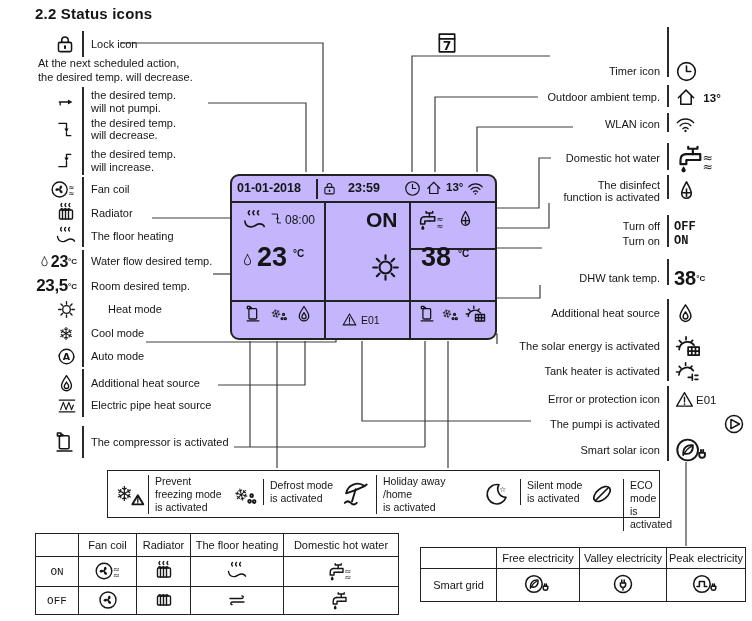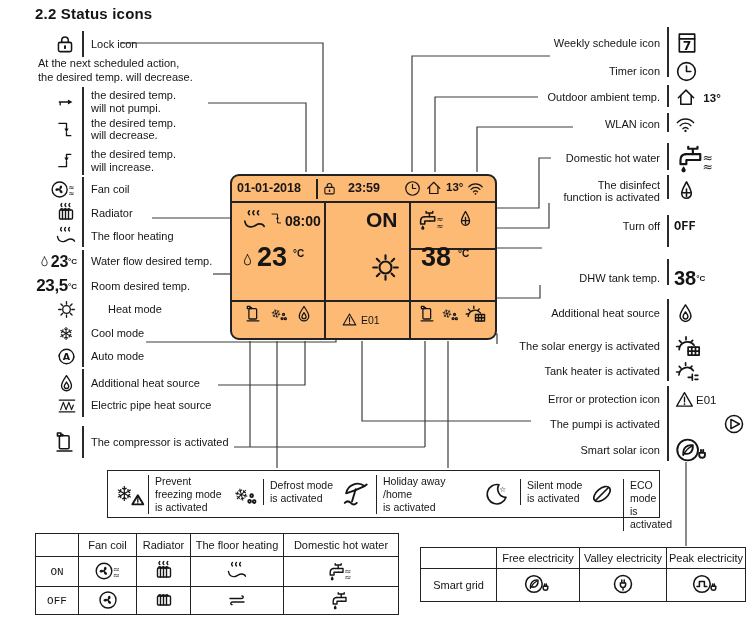--- a/index.html
+++ b/index.html
@@ -15,21 +15,21 @@
   .rrow{position:absolute;display:flex;align-items:center;}
   .rlabel{width:240px;text-align:right;font-size:11px;line-height:12.5px;}
   .ricon{margin-left:14px;display:flex;align-items:center;white-space:nowrap;}
   .vbar{position:absolute;width:1.5px;background:#2a2a2a;}
   .note{position:absolute;font-size:11px;line-height:13.5px;}
   .big-val{font-weight:bold;font-size:16px;letter-spacing:-.3px;}
   sup.unit{font-size:8px;font-weight:bold;}
   .mono{font-family:"Liberation Mono","DejaVu Sans Mono",monospace;font-weight:600;}
   
   #display{position:absolute;left:230px;top:174px;width:267px;height:166px;
-           border:2px solid #222;border-radius:9px;box-sizing:border-box;background:#fdba74;}
+           border:2px solid #222;border-radius:9px;box-sizing:border-box;background:#c4b5fd;}
   #display .dline{position:absolute;background:#222;}
   #display .dtext{position:absolute;white-space:nowrap;}
   
   #status-box{position:absolute;left:107px;top:470px;width:553px;height:48px;
               border:1.8px solid #222;box-sizing:border-box;background:#fff;}
   .sb-icon{position:absolute;top:8px;}
   .sb-text{position:absolute;top:4px;border-left:1.3px solid #222;padding-left:6px;
            font-size:10.5px;line-height:13px;}
   
   table.dtable{position:absolute;border-collapse:collapse;background:#fff;}
@@ -280,23 +280,20 @@
           </svg>
         </span>
       </div>
       <div class="llabel">
         <div>The compressor is activated</div>
       </div>
     </div>
   </div>
 <div id="right-legend">
     <div class="rrow" style="left: 420px; top: 27px; height: 32px;">
-      <div class="rlabel">
-        <div>Weekly schedule icon</div>
-      </div>
       <div class="ricon">
         <span>
           <svg class="ic" viewBox="0 0 22 22" width="26" height="26" fill="none" stroke="#151515" stroke-width="1.4" stroke-linecap="round" stroke-linejoin="round">
             <rect x="4.5" y="3.5" width="13" height="15"></rect>
             <path d="M4.5 7.5 H17.5"></path>
             <text x="11" y="16.5" text-anchor="middle" font-size="10.5" font-weight="bold" fill="#151515" stroke="none" font-family="DejaVu Sans">7</text>
           </svg>
         </span>
       </div>
     </div>
@@ -373,20 +370,23 @@
     </div>
     <div class="rrow" style="left: 420px; top: 219px; height: 15px;">
       <div class="rlabel">
         <div>Turn off</div>
       </div>
       <div class="ricon">
         <span class="mono" style="font-size:12px;">OFF</span>
       </div>
     </div>
     <div class="rrow" style="left: 420px; top: 233px; height: 16px;">
+      <div class="rlabel">
+        <div>Turn on</div>
+      </div>
       <div class="ricon">
         <span class="mono" style="font-size:12px;">ON</span>
       </div>
     </div>
     <div class="rrow" style="left: 420px; top: 263px; height: 30px;">
       <div class="rlabel">
         <div>DHW tank temp.</div>
       </div>
       <div class="ricon">
         <span style="font-size:20px;font-weight:bold;">38</span>
@@ -523,21 +523,21 @@
         <path d="M2.5 11.5 c0.5 3.5 3 5.5 6.5 5 c3 -0.5 3.5 -2.5 6.5 -2.5 c2 0 3.5 1 4 2.2"></path>
       </svg>
     </span>
   <span class="dtext" style="left:38px;top:35px;">
       <svg class="ic" viewBox="0 0 22 22" width="15" height="15" fill="none" stroke="#151515" stroke-width="1.4" stroke-linecap="round" stroke-linejoin="round">
         <path d="M3 4.5 H11 V10"></path>
         <path d="M8.8 10 H13.2 L11 14.2 Z" fill="#151515" stroke="none"></path>
         <path d="M11 14.2 V17.5 H15.5"></path>
       </svg>
     </span>
-  <span class="dtext" style="left:53px;top:37px;font-size:14px;font-weight:bold;">08:00</span>
+  <span class="dtext" style="left:53px;top:37px;font-size:12px;">08:00</span>
   <span class="dtext" style="left:8px;top:75px;">
       <svg class="ic" viewBox="0 0 22 22" width="15" height="19" fill="none" stroke="#151515" stroke-width="1.4" stroke-linecap="round" stroke-linejoin="round">
         <path d="M11 2.5 C8.6 7 6.5 9.6 6.5 13 a4.5 4.5 0 0 0 9 0 C15.5 9.6 13.4 7 11 2.5 Z"></path>
       </svg>
     </span>
   <span class="dtext" style="left:25px;top:66px;font-size:27px;font-weight:bold;">23</span>
   <span class="dtext" style="left:61px;top:72px;font-size:10px;font-weight:bold;">°C</span>
   <span class="dtext" style="left:11px;top:128px;">
       <svg class="ic" viewBox="0 0 22 22" width="20" height="20" fill="none" stroke="#151515" stroke-width="1.4" stroke-linecap="round" stroke-linejoin="round">
         <rect x="6.5" y="5" width="8.5" height="11.5" rx="1"></rect>

